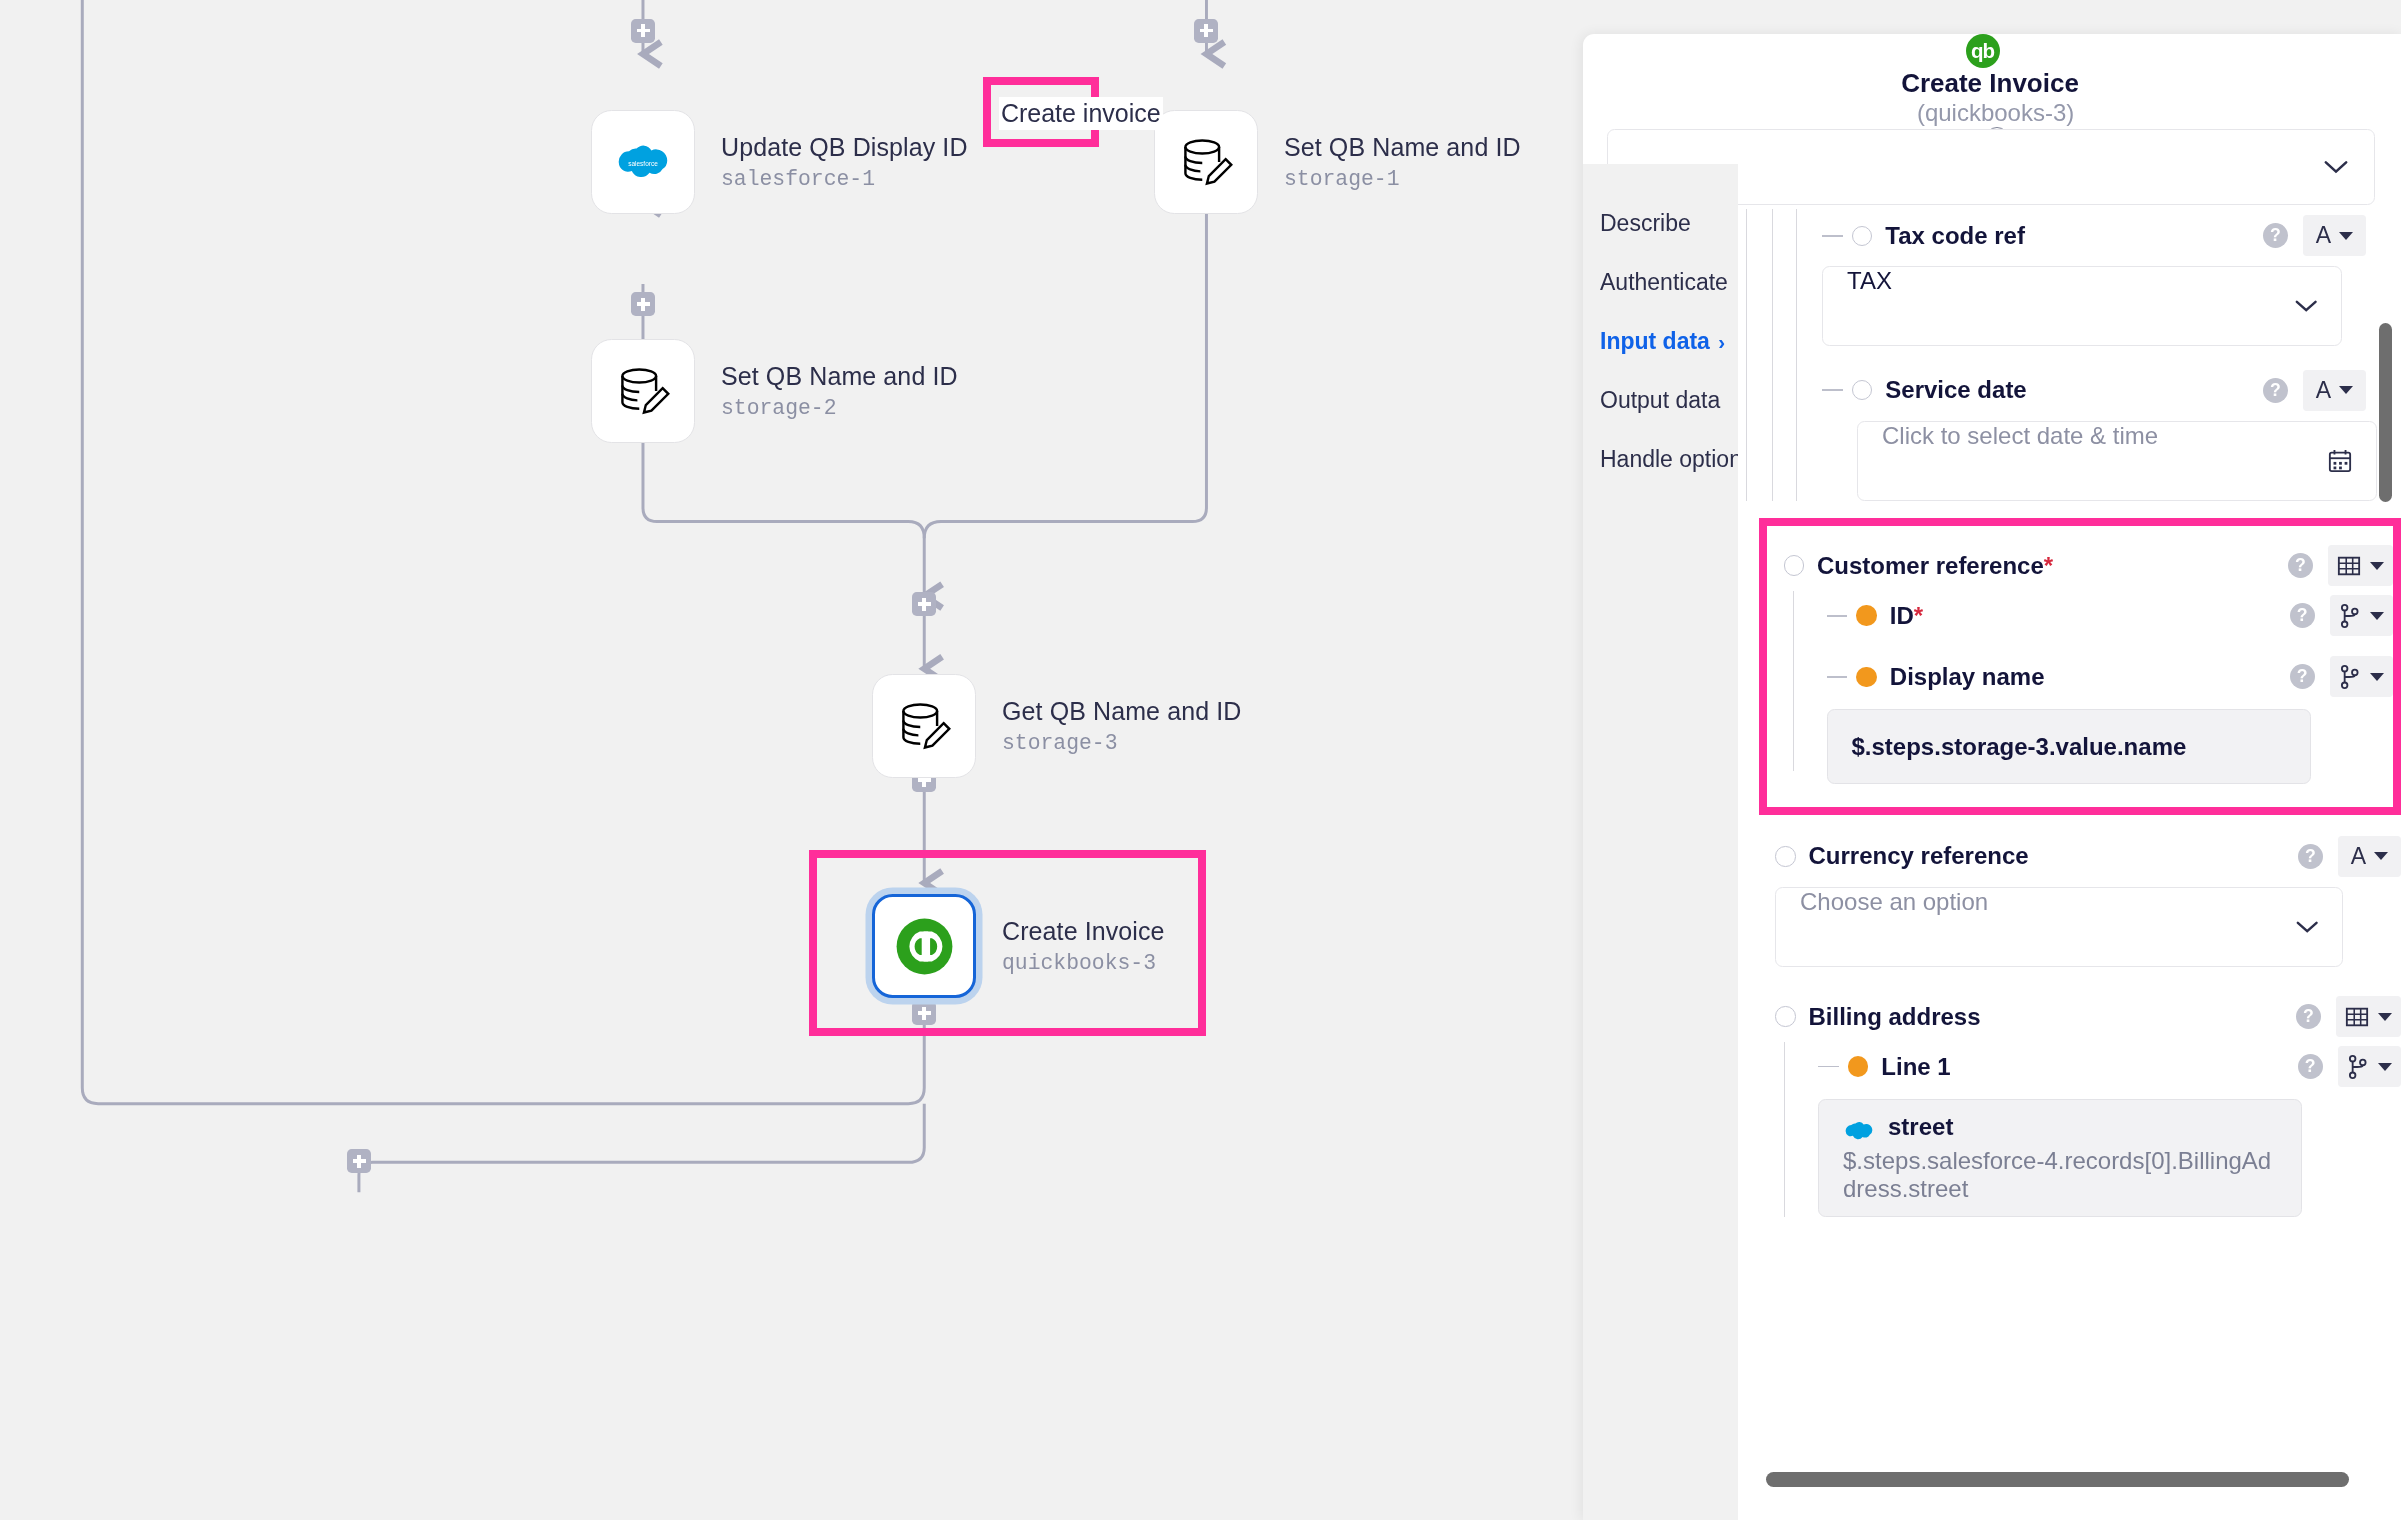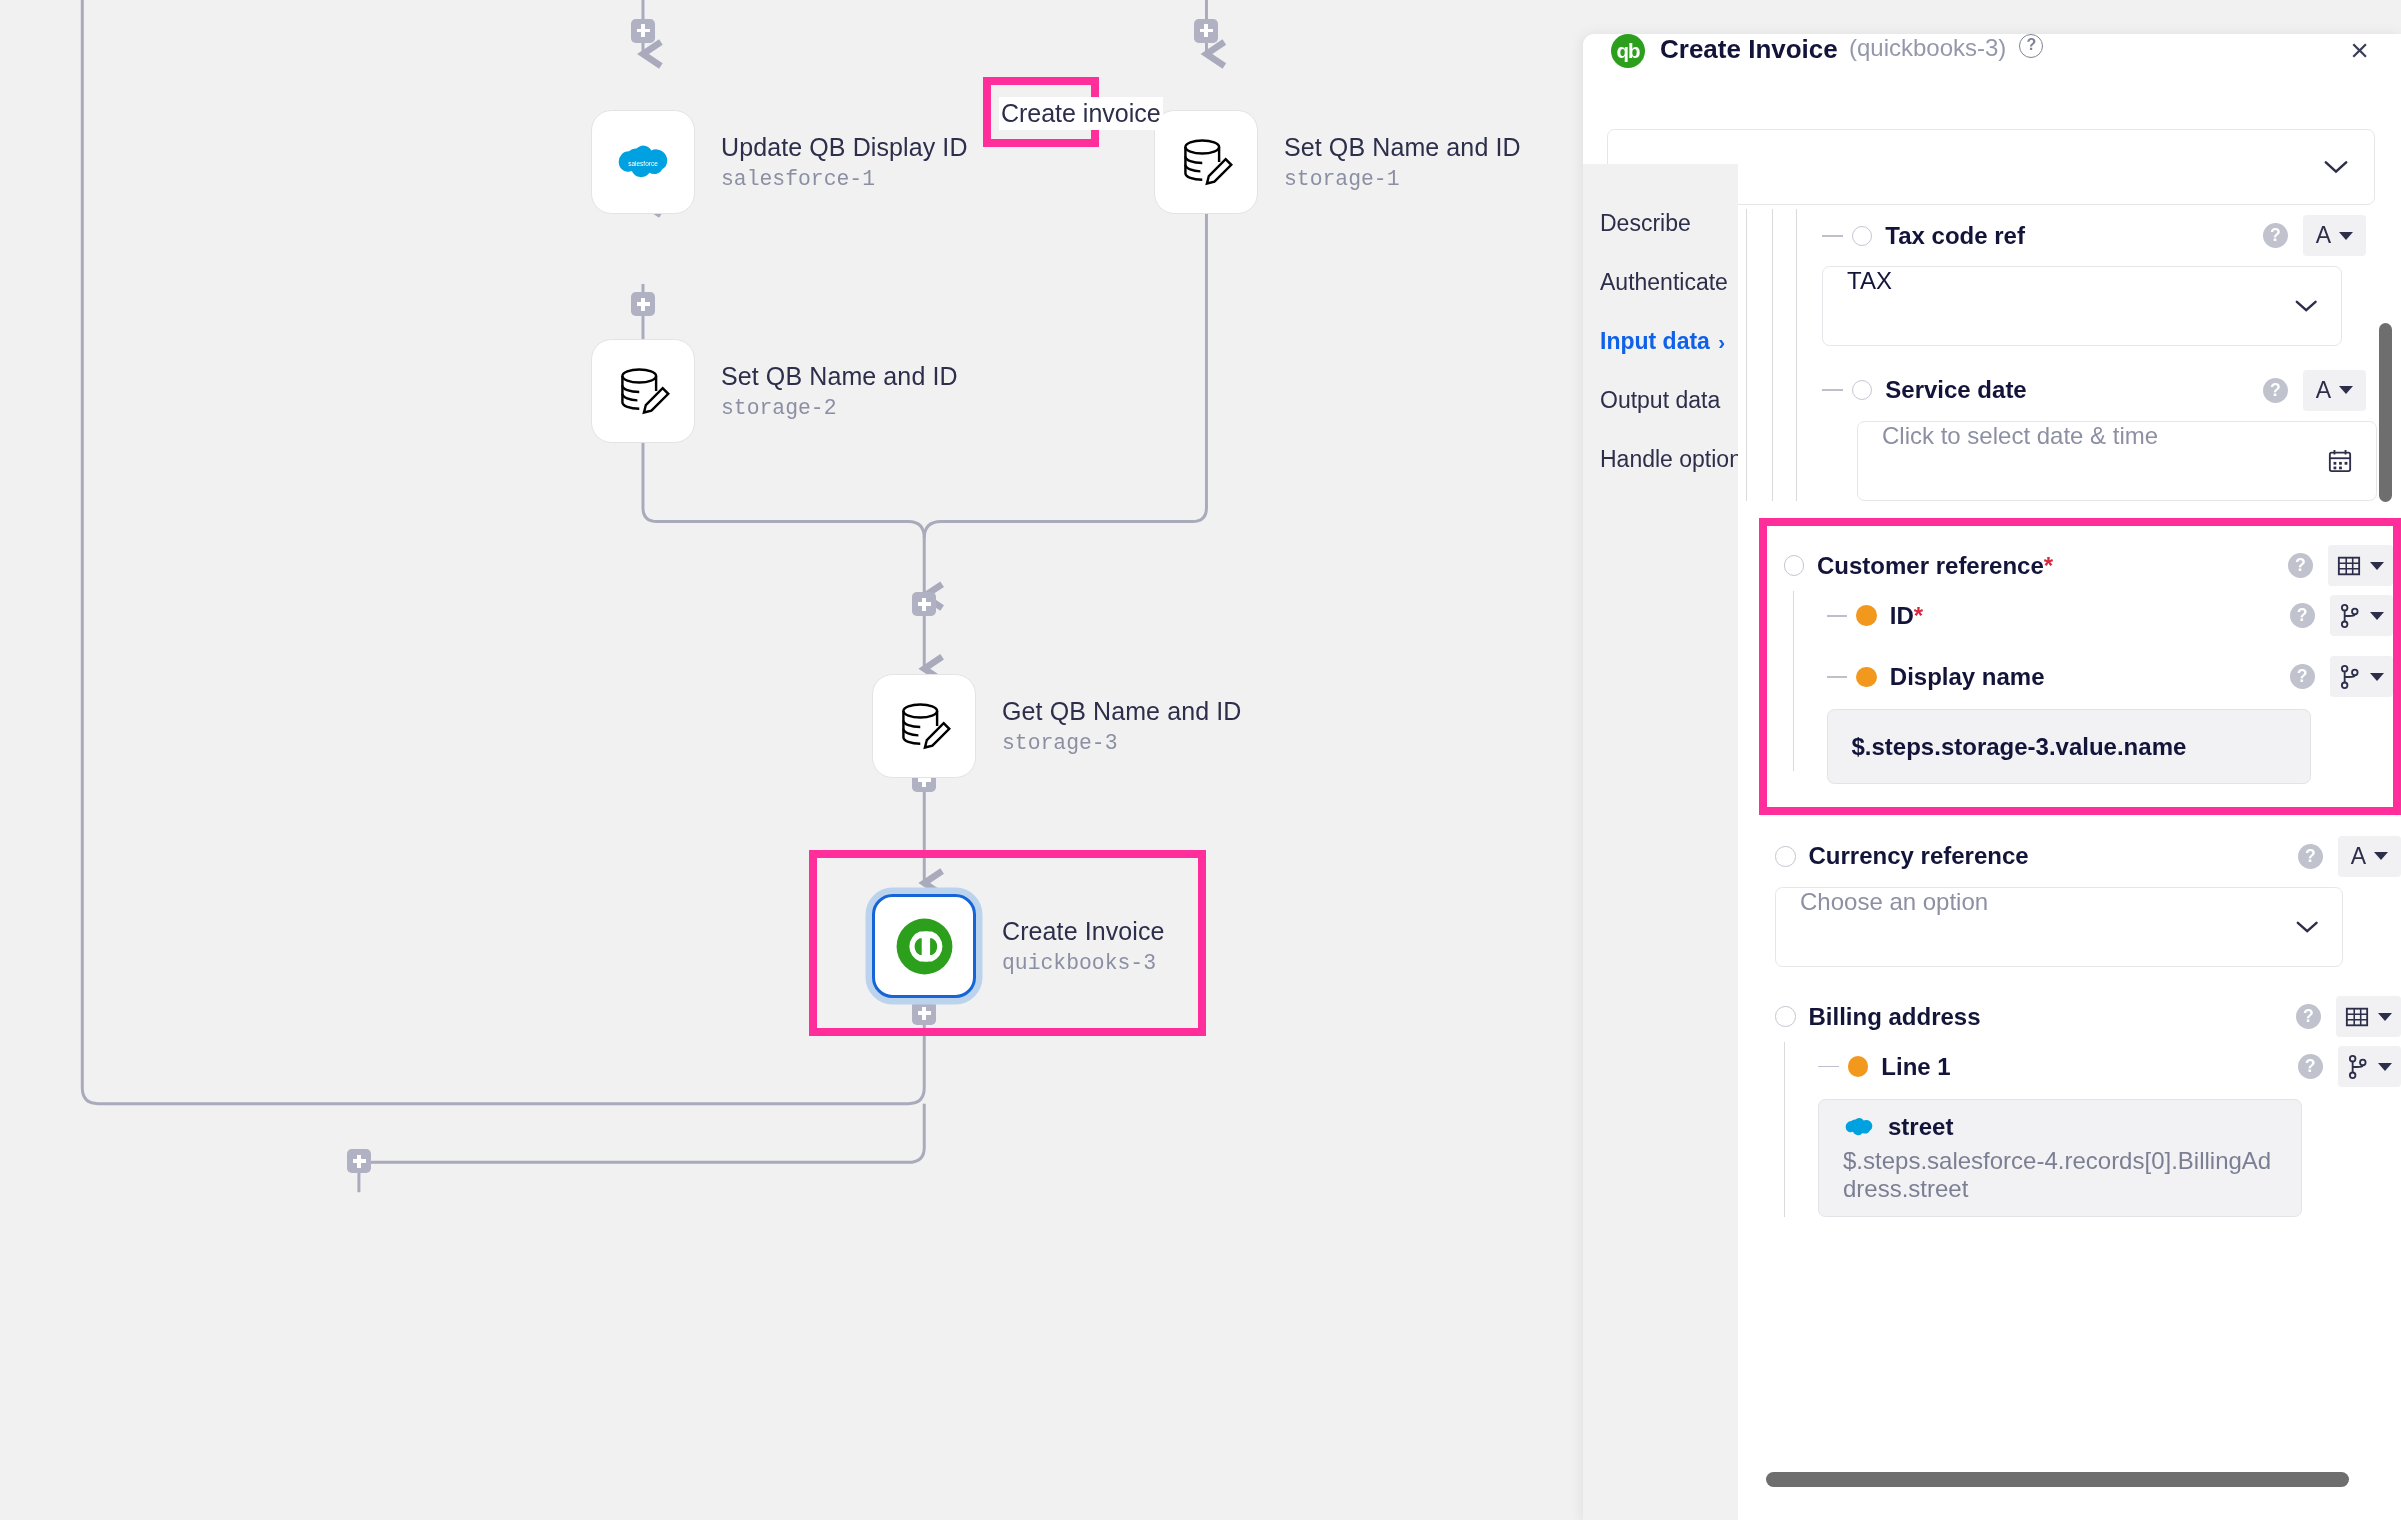--- a/index.html
+++ b/index.html
@@ -63,22 +63,23 @@
   
   .panel {
     position: absolute; right: 0; top: 34px;
     width: 818px; height: 1487px;
     background: #ffffff;
     border-radius: 11.2px 0 0 0;
     box-shadow: -1.9px 0 13px rgba(0,0,0,.07);
     overflow: hidden;
   }
   .panel-header {
-    height: 75px; display: flex; align-items: flex-start;
+    height: 75px; display: flex; align-items: center;
     padding: 0 32px 0 28px;
+    flex-direction: column;
   }
   .qb-badge {
     width: 34px; height: 34px; border-radius: 50%;
     background: #2ca01c; display: flex; align-items: center;
     justify-content: center; flex: none; margin-right: 15px;
   }
   .qb-badge span {
     color: #fff; font-size: 20.5px; font-weight: bold; line-height: 1;
     letter-spacing: -0.9px;
   }
@@ -197,21 +198,21 @@
   .value-box {
     min-height: 75px; background: #f2f2f4; border: 0.9px solid #e3e3e7;
     border-radius: 7.5px; display: flex; align-items: center;
     padding: 0 24px; font-size: 24px; font-weight: bold; color: #13143a;
     margin: 7.5px 0 13px 0;
   }
   .value-box.multi {
     display: block; padding: 13px 24px; font-weight: normal;
   }
   .vb-title { font-size: 24px; font-weight: bold; color: #13143a;
-    display:flex; align-items:center; gap: 13px; }
+    display:flex; align-items:flex-end; gap: 13px; }
   .vb-path { font-size: 24px; color: #7b7f93; margin-top: 5.6px;
     word-break: break-all; line-height: 1.18; }
 
   .link-add {
     font-size: 24px; color: #0f62e8; font-weight: bold;
     padding: 17px 0 13px 0; cursor: pointer; display: inline-block;
   }
 
   
   .group-hl { border: 8.4px solid #ff2e9a; padding: 15px 0 9.3px 0; margin: 3.7px 0 5.6px -26px; }

